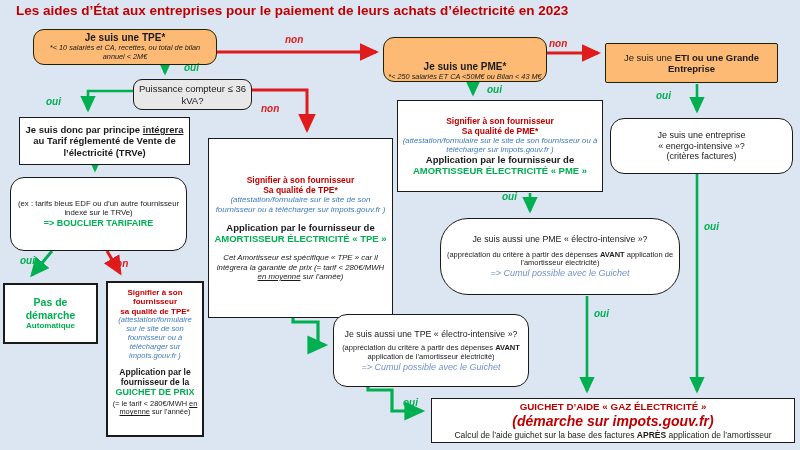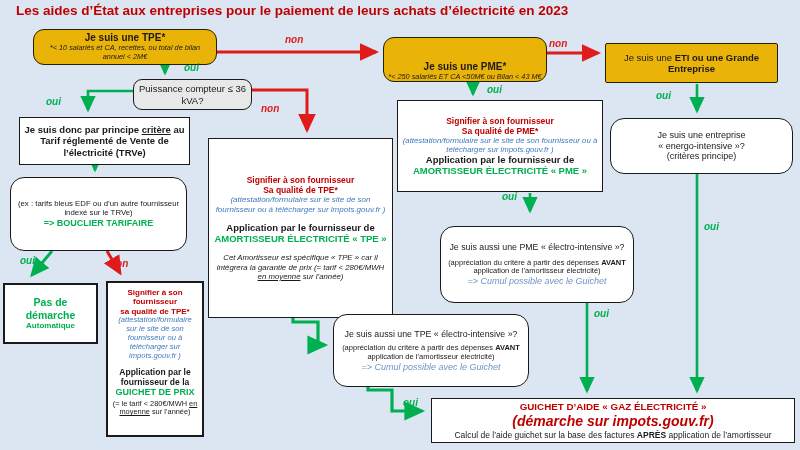--- a/index.html
+++ b/index.html
@@ -13,21 +13,21 @@
   #title{
     left:16px;top:3px;width:800px;text-align:left;
     font-size:13.5px;font-weight:bold;color:#c00000;
   }
   .box{
     position:absolute;box-sizing:border-box;
     display:flex;flex-direction:column;justify-content:center;align-items:center;
     text-align:center;background:#ffffff;border:1.5px solid #1a1a1a;
     line-height:1.18;padding:2px 4px;
   }
-  .yellow{background:#eab308;border:1.3px solid #222200;border-radius:11px;}
+  .yellow{background:#fdba74;border:1.3px solid #222200;border-radius:11px;}
   .gray{background:#e9e8e8;border-radius:9px;}
   .round{border-radius:14px;}
   .thick{border-width:2px;}
   .bold{font-weight:bold;}
   .ital{font-style:italic;}
   .under{text-decoration:underline;}
   .darkred{color:#c00000;font-weight:bold;}
   .green{color:#00b050;font-weight:bold;}
   .bluetxt{color:#3f7bbf;font-style:italic;}
   .cumul{color:#6f94c7;font-style:italic;}
@@ -84,21 +84,21 @@
 
   <div class="box yellow" style="left:605px;top:43px;width:173px;height:40px;border-radius:2px;">
     <div style="font-size:9.5px;"><span>Je suis une </span><span class="bold">ETI ou une Grande Entreprise</span></div>
   </div>
 
   <div class="box gray" style="left:133px;top:79px;width:119px;height:31px;font-size:9.5px;">
     <div>Puissance compteur ≤ 36 kVA?</div>
   </div>
 
   <div class="box" style="left:19px;top:117px;width:171px;height:48px;font-size:9.5px;font-weight:bold;">
-    <div><span>Je suis donc par principe </span><span class="under">critère</span><span> au Tarif réglementé de Vente de l’électricité (TRVe)</span></div>
+    <div><span>Je suis donc par principe </span><span class="under">intégrera</span><span> au Tarif réglementé de Vente de l’électricité (TRVe)</span></div>
   </div>
 
   <div class="box round" style="left:10px;top:177px;width:177px;height:74px;">
     <div style="font-size:7.8px;">(ex : tarifs bleus EDF ou d’un autre fournisseur indexé sur le TRVe)</div>
     <div class="green" style="font-size:9px;margin-top:1px;">=&gt; BOUCLIER TARIFAIRE</div>
   </div>
 
   <div class="box thick" style="left:3px;top:283px;width:95px;height:61px;">
     <div class="green" style="font-size:10.5px;">Pas de démarche</div>
     <div class="green" style="font-size:8px;">Automatique</div>
@@ -123,36 +123,36 @@
   </div>
 
   <div class="box" style="left:397px;top:100px;width:206px;height:92px;">
     <div class="darkred" style="font-size:8.5px;">Signifier à son fournisseur</div>
     <div class="darkred" style="font-size:8.5px;">Sa qualité de PME*</div>
     <div class="bluetxt" style="font-size:7.8px;">(attestation/formulaire  sur le site de son fournisseur ou à télécharger sur impots.gouv.fr )</div>
     <div class="bold" style="font-size:9.5px;">Application par le fournisseur  de</div>
     <div class="green" style="font-size:9.5px;">AMORTISSEUR ÉLECTRICITÉ  « PME »</div>
   </div>
 
-  <div class="box round" style="left:440px;top:226px;width:194px;height:77px;">
+  <div class="box round" style="left:440px;top:218px;width:240px;height:77px;border-radius:28px;">
     <div style="font-size:8.8px;">Je suis aussi une PME  « électro-intensive »?</div>
     <div style="font-size:7.5px;margin-top:6px;"><span>(appréciation du critère à partir des dépenses </span><span class="bold">AVANT</span><span> application de l’amortisseur électricité)</span></div>
     <div class="cumul" style="font-size:9px;">=&gt; Cumul possible avec le Guichet</div>
   </div>
 
   <div class="box round" style="left:333px;top:314px;width:196px;height:73px;">
     <div style="font-size:8.8px;">Je suis aussi une TPE  « électro-intensive »?</div>
     <div style="font-size:7.5px;margin-top:5px;"><span>(appréciation du critère à partir des dépenses </span><span class="bold">AVANT</span><span> application de l’amortisseur électricité)</span></div>
     <div class="cumul" style="font-size:9px;">=&gt; Cumul possible avec le Guichet</div>
   </div>
 
   <div class="box round" style="left:610px;top:118px;width:183px;height:56px;font-size:9px;">
     <div>Je suis une entreprise</div>
     <div>« energo-intensive »?</div>
-    <div>(critères principe)</div>
+    <div>(critères factures)</div>
   </div>
 
   <div class="box" style="left:431px;top:398px;width:364px;height:45px;">
     <div class="darkred" style="font-size:9.8px;">GUICHET D’AIDE « GAZ ÉLECTRICITÉ »</div>
     <div class="darkred ital" style="font-size:14px;">(démarche sur impots.gouv.fr)</div>
     <div style="font-size:8.5px;"><span>Calcul de l’aide guichet sur la base des factures </span><span class="bold">APRÈS</span><span> application de l’amortisseur</span></div>
   </div>
 
   <div class="lbl oui" style="left:184px;top:62px;">oui</div>
   <div class="lbl non" style="left:285px;top:34px;">non</div>

